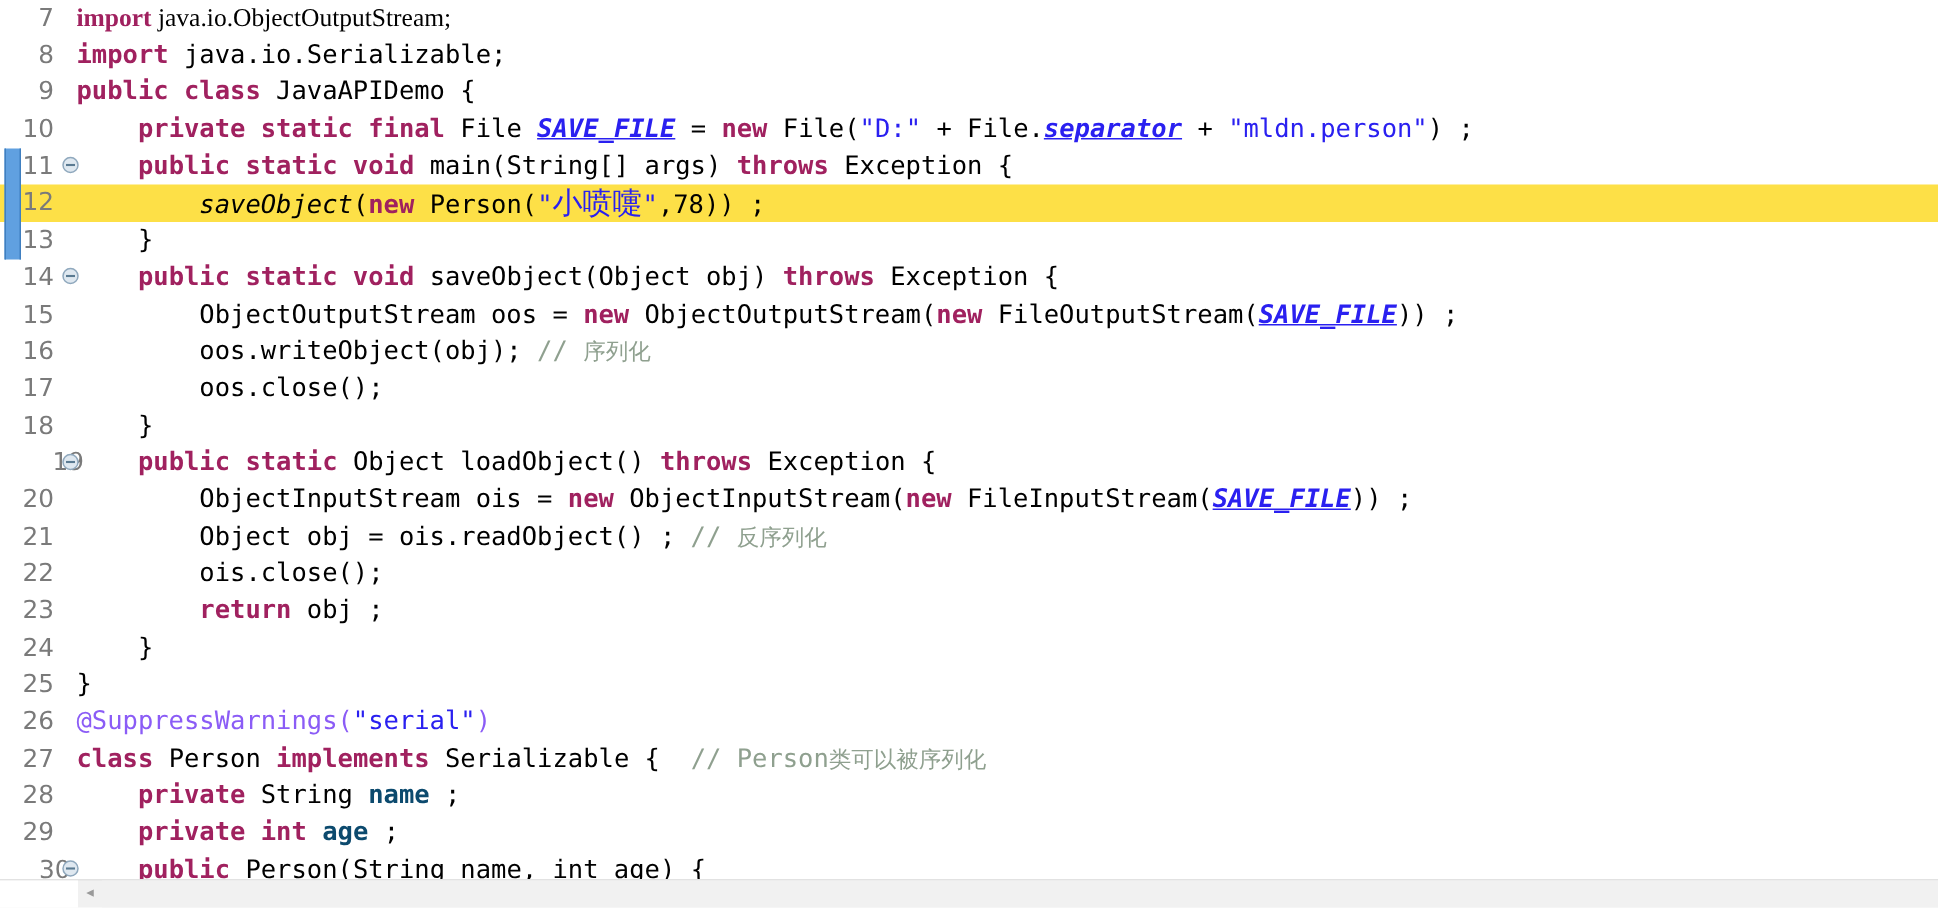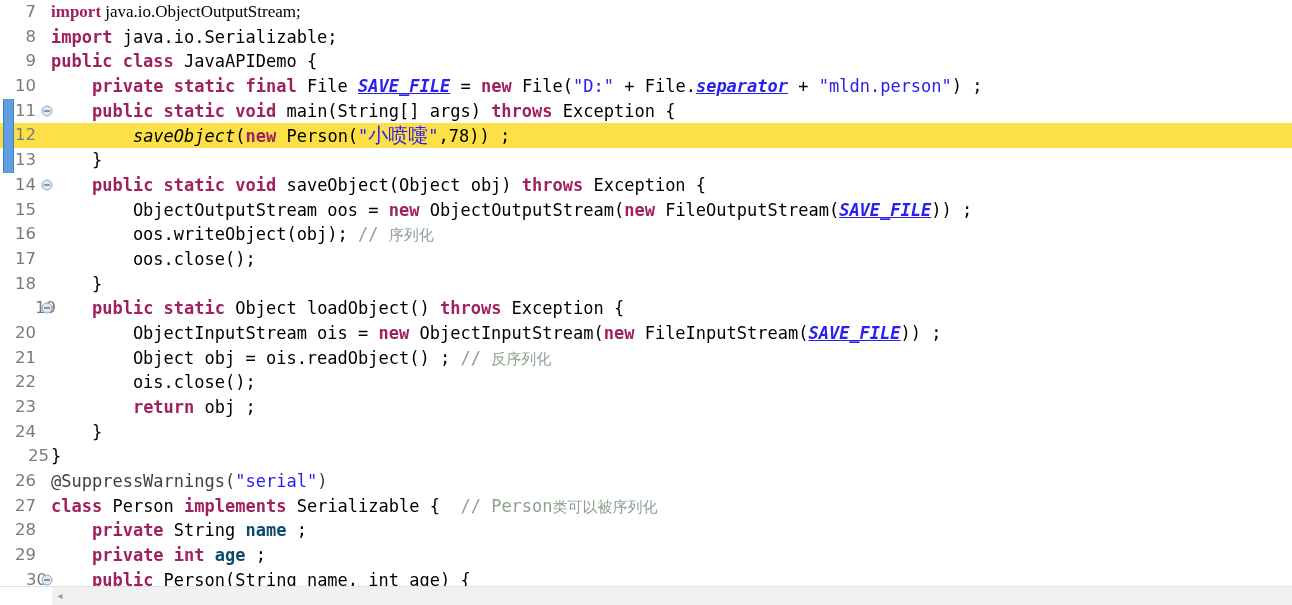--- a/index.html
+++ b/index.html
@@ -37,21 +37,21 @@
     position:absolute;left:51px;top:0;white-space:pre;color:#000;
   }
   
   .kw   {color:#a0215f;font-weight:bold;}
   .str  {color:#2a20f0;}
   .cmt  {color:#8fa08f;}
   .cmt-cn{color:#8fa08f;font-family:"DejaVu Sans","Liberation Sans",sans-serif;font-size:15px;}
   .cn   {font-family:"DejaVu Sans","Liberation Sans",sans-serif;font-size:20px;color:#2a20f0;}
   .fld  {color:#2a20f0;font-weight:bold;font-style:italic;text-decoration:underline;}
   .mth  {color:#000;font-style:italic;}
-  .ann  {color:#404040;}
+  .ann  {color:#8b5cf6;}
   .fldn {color:#0c4a6e;font-weight:bold;}
   .plain{color:#000;}
   
   .hscroll{
     position:absolute;left:0;bottom:0;width:1292px;height:19px;
     background:#f1f1f1;border-top:1px solid #e2e2e2;box-sizing:border-box;
   }
   .hscroll .corner{position:absolute;left:0;top:0;width:52px;height:18px;background:#ffffff;}
   .hscroll .arrow{
     position:absolute;left:52px;top:0;width:16px;height:18px;
@@ -88,21 +88,21 @@
         <div class="row" style="height: 24.7px; line-height: 24.7px;"><div class="gutter" style="line-height: 24.7px;">18</div><div class="code" style="line-height: 24.7px;"><span class="plain">    }</span></div></div>
         <div class="row" style="height: 24.7px; line-height: 24.7px;"><div class="gutter" style="line-height: 24.7px; margin-left: 20px;">19</div><div class="fold" style="line-height: 24.7px;"><svg width="12" height="12" viewBox="0 0 12 12">
               <circle cx="6" cy="6" r="5" fill="#dfe8f0" stroke="#8fa8bd" stroke-width="1"></circle>
               <rect x="3" y="5.3" width="6" height="1.4" fill="#5a7a92"></rect>
             </svg></div><div class="code" style="line-height: 24.7px;"><span class="plain">    </span><span class="kw">public static</span><span class="plain"> Object loadObject() </span><span class="kw">throws</span><span class="plain"> Exception {</span></div></div>
         <div class="row" style="height: 24.7px; line-height: 24.7px;"><div class="gutter" style="line-height: 24.7px;">20</div><div class="code" style="line-height: 24.7px;"><span class="plain">        ObjectInputStream ois = </span><span class="kw">new</span><span class="plain"> ObjectInputStream(</span><span class="kw">new</span><span class="plain"> FileInputStream(</span><span class="fld">SAVE_FILE</span><span class="plain">)) ;</span></div></div>
         <div class="row" style="height: 24.7px; line-height: 24.7px; text-decoration: underline;"><div class="gutter" style="line-height: 24.7px;">21</div><div class="code" style="line-height: 24.7px;"><span class="plain">        Object obj = ois.readObject() ; </span><span class="cmt">// </span><span class="cmt-cn">反序列化</span></div></div>
         <div class="row" style="height: 24.7px; line-height: 24.7px;"><div class="gutter" style="line-height: 24.7px;">22</div><div class="code" style="line-height: 24.7px;"><span class="plain">        ois.close();</span></div></div>
         <div class="row" style="height: 24.7px; line-height: 24.7px;"><div class="gutter" style="line-height: 24.7px;">23</div><div class="code" style="line-height: 24.7px;"><span class="plain">        </span><span class="kw">return</span><span class="plain"> obj ;</span></div></div>
         <div class="row" style="height: 24.7px; line-height: 24.7px;"><div class="gutter" style="line-height: 24.7px;">24</div><div class="code" style="line-height: 24.7px;"><span class="plain">    }</span></div></div>
-        <div class="row" style="height: 24.7px; line-height: 24.7px;"><div class="gutter" style="line-height: 24.7px; padding-left: 13px;">25</div><div class="code" style="line-height: 24.7px;"><span class="plain">}</span></div></div>
+        <div class="row" style="height: 24.7px; line-height: 24.7px;"><div class="gutter" style="line-height: 24.7px;">25</div><div class="code" style="line-height: 24.7px;"><span class="plain">}</span></div></div>
         <div class="row" style="height: 24.7px; line-height: 24.7px;"><div class="gutter" style="line-height: 24.7px;">26</div><div class="code" style="line-height: 24.7px;"><span class="ann">@SuppressWarnings(</span><span class="str">"serial"</span><span class="ann">)</span></div></div>
         <div class="row" style="height: 24.7px; line-height: 24.7px;"><div class="gutter" style="line-height: 24.7px;">27</div><div class="code" style="line-height: 24.7px; text-align: right;"><span class="kw">class</span><span class="plain"> Person </span><span class="kw">implements</span><span class="plain"> Serializable {  </span><span class="cmt">// Person</span><span class="cmt-cn">类可以被序列化</span></div></div>
         <div class="row" style="height: 24.7px; line-height: 24.7px;"><div class="gutter" style="line-height: 24.7px;">28</div><div class="code" style="line-height: 24.7px;"><span class="plain">    </span><span class="kw">private</span><span class="plain"> String </span><span class="fldn">name</span><span class="plain"> ;</span></div></div>
         <div class="row" style="height: 24.7px; line-height: 24.7px;"><div class="gutter" style="line-height: 24.7px;">29</div><div class="code" style="line-height: 24.7px;"><span class="plain">    </span><span class="kw">private int</span><span class="plain"> </span><span class="fldn">age</span><span class="plain"> ;</span></div></div>
         <div class="row" style="height: 24.7px; line-height: 24.7px;"><div class="gutter" style="line-height: 24.7px; padding-left: 11px;">30</div><div class="fold" style="line-height: 24.7px;"><svg width="12" height="12" viewBox="0 0 12 12">
               <circle cx="6" cy="6" r="5" fill="#dfe8f0" stroke="#8fa8bd" stroke-width="1"></circle>
               <rect x="3" y="5.3" width="6" height="1.4" fill="#5a7a92"></rect>
             </svg></div><div class="code" style="line-height: 24.7px;"><span class="plain">    </span><span class="kw">public</span><span class="plain"> Person(String name, int age) {</span></div></div>
       </div>
     <div class="changebar" id="changebar" style="top: 98.8px; height: 74.1px;"></div>

